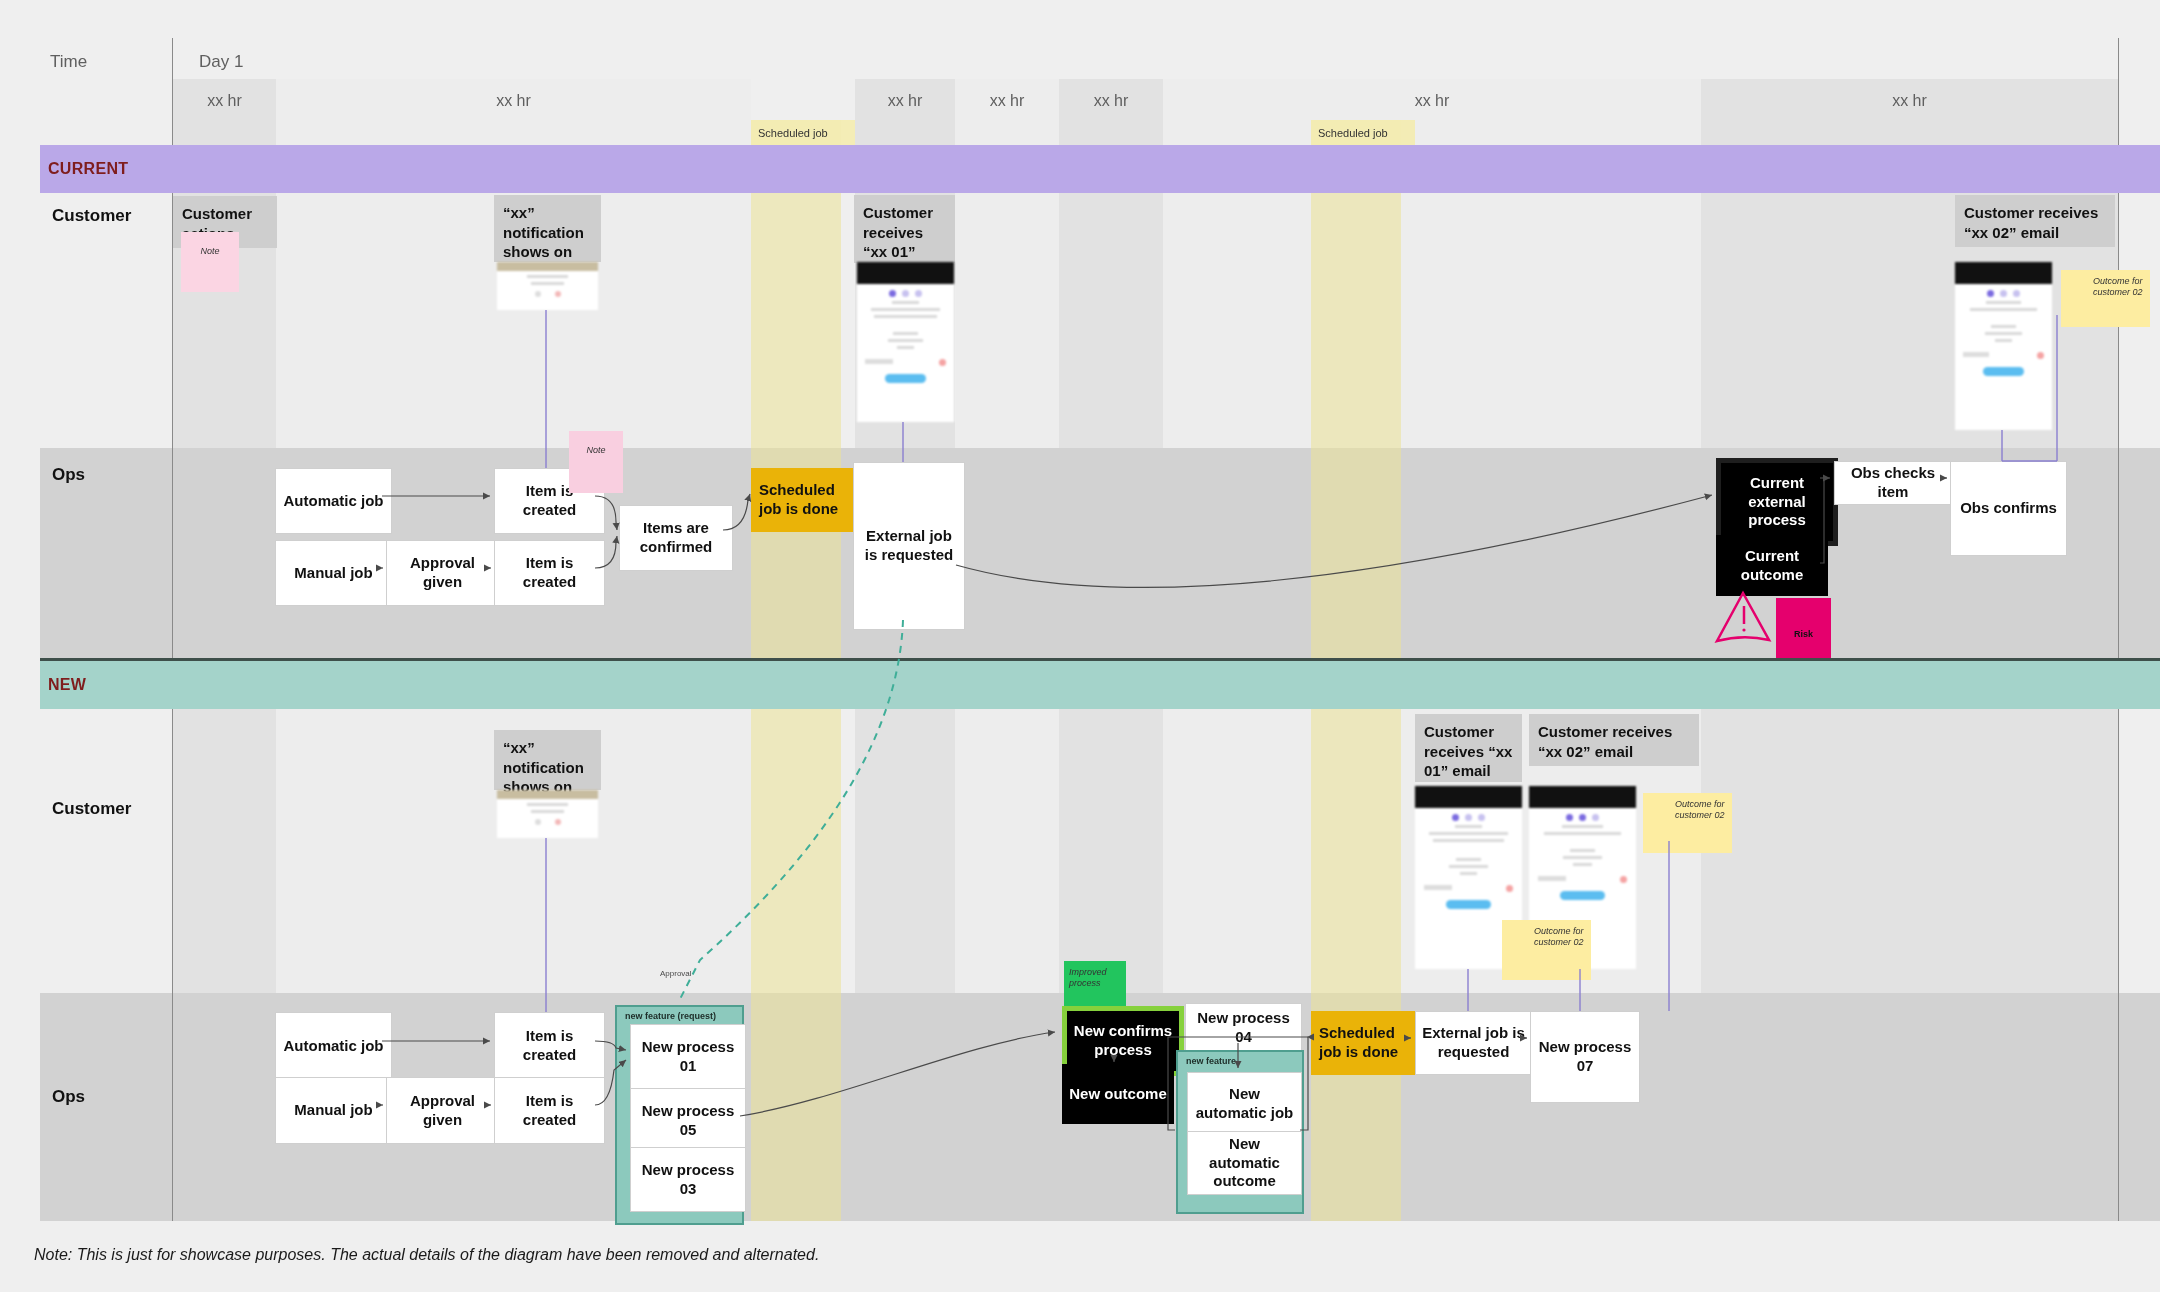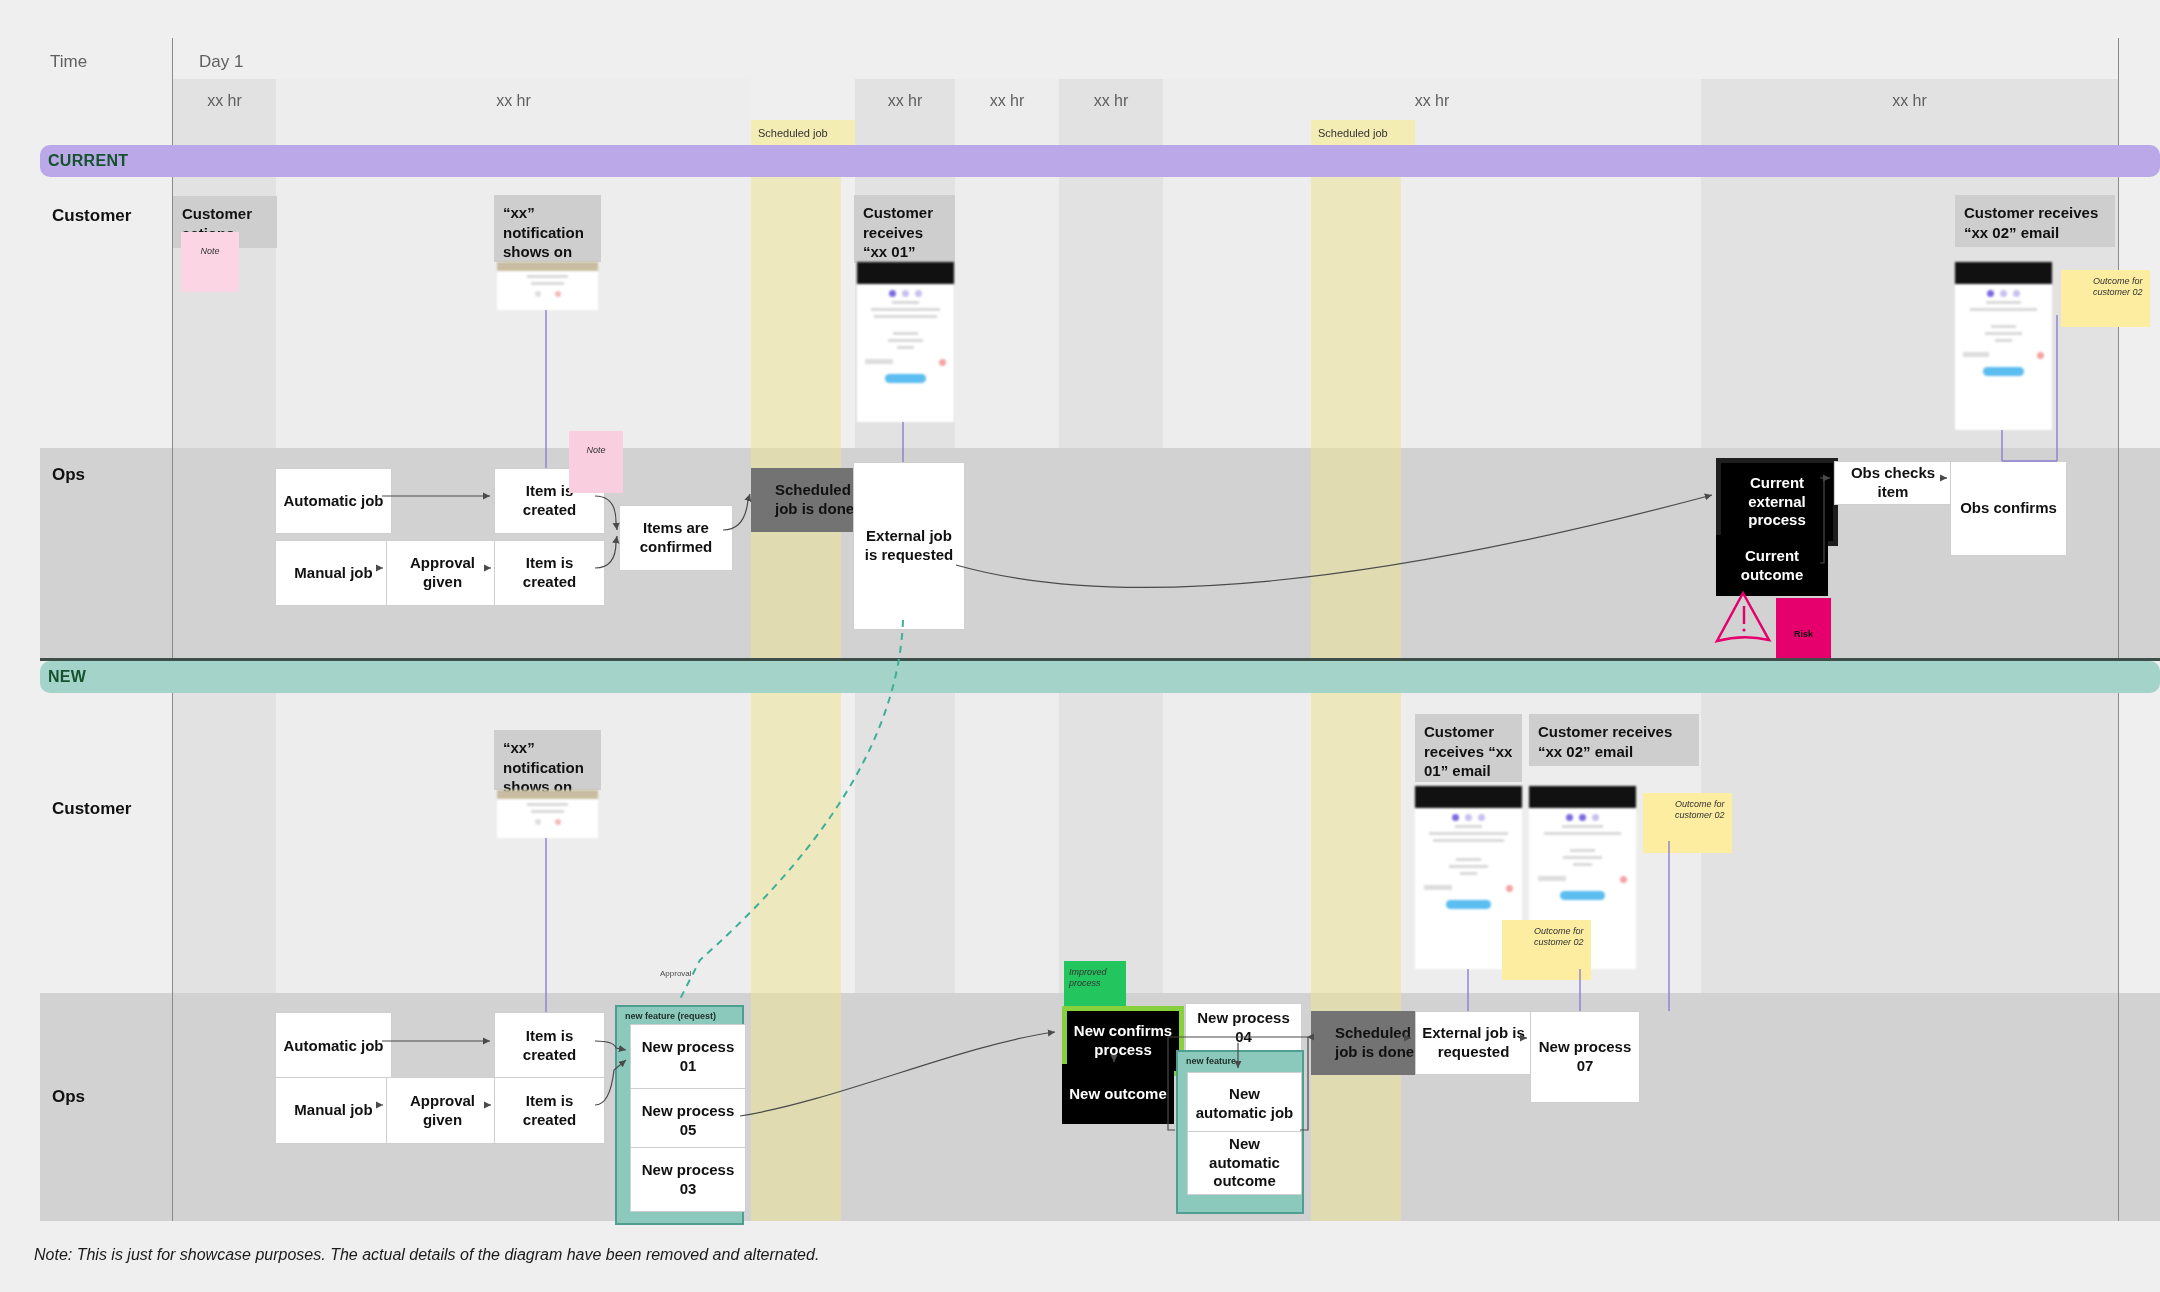--- a/index.html
+++ b/index.html
@@ -17,38 +17,38 @@
   .opsrow{position:absolute;left:40px;right:0;background:#d2d2d2;}
 
   
   .hdr-time{position:absolute;left:50px;top:52px;font-size:17px;color:#5f5f5f;}
   .hdr-day{position:absolute;left:199px;top:52px;font-size:17px;color:#5f5f5f;}
   .colhdr{position:absolute;top:92px;font-size:16px;color:#5f5f5f;text-align:center;}
 
   .vline{position:absolute;top:38px;width:1px;background:#8a8a8a;}
 
   
-  .secbar{position:absolute;left:40px;right:0;height:32px;display:flex;align-items:center;
-          padding-left:8px;font-size:16px;font-weight:bold;color:#14532d;letter-spacing:.3px;border-radius:10px;}
+  .secbar{position:absolute;left:40px;right:0;height:48px;display:flex;align-items:center;
+          padding-left:8px;font-size:16px;font-weight:bold;color:#7f1d1d;letter-spacing:.3px;}
   .secbar.current{background:#baa8e8;}
   .secbar.new{background:#a4d3ca;}
   .secrule{position:absolute;left:40px;right:0;height:3px;background:#3e4f4a;}
 
   .lanelabel{position:absolute;font-size:17px;font-weight:bold;color:#111;}
 
   
   .pcard{position:absolute;background:#fff;border:1px solid #cfcfcf;
          display:flex;align-items:center;justify-content:center;text-align:center;
          font-size:15px;font-weight:bold;color:#111;line-height:1.25;padding:4px;}
   .blackcard{position:absolute;background:#000;color:#fff;display:flex;align-items:center;
              justify-content:center;text-align:center;font-size:15px;font-weight:bold;line-height:1.25;padding:4px;}
   .blackcard.ring-dark{border:5px solid #1e1e1e;}
   .blackcard.ring-green{border:5px solid #86d13c;}
-  .yellowcard{position:absolute;background:#737373;display:flex;align-items:center;
-              text-align:left;font-size:15px;font-weight:bold;color:#111;line-height:1.25;padding:6px 24px;}
+  .yellowcard{position:absolute;background:#eab308;display:flex;align-items:center;
+              text-align:left;font-size:15px;font-weight:bold;color:#111;line-height:1.25;padding:6px 8px;}
 
   
   .capcard{position:absolute;background:#cecece;font-size:15px;font-weight:bold;color:#111;
            line-height:1.3;padding:8px 9px;box-sizing:border-box;}
 
   
   .sticky{position:absolute;font-style:italic;font-size:9px;color:#333;padding:6px 5px;line-height:1.25;}
   .sticky.pink{background:#fbd5e3;}
   .sticky.pink2{background:#f9cfe0;}
   .sticky.yellow{background:#fdeda1;padding-left:32px;}

